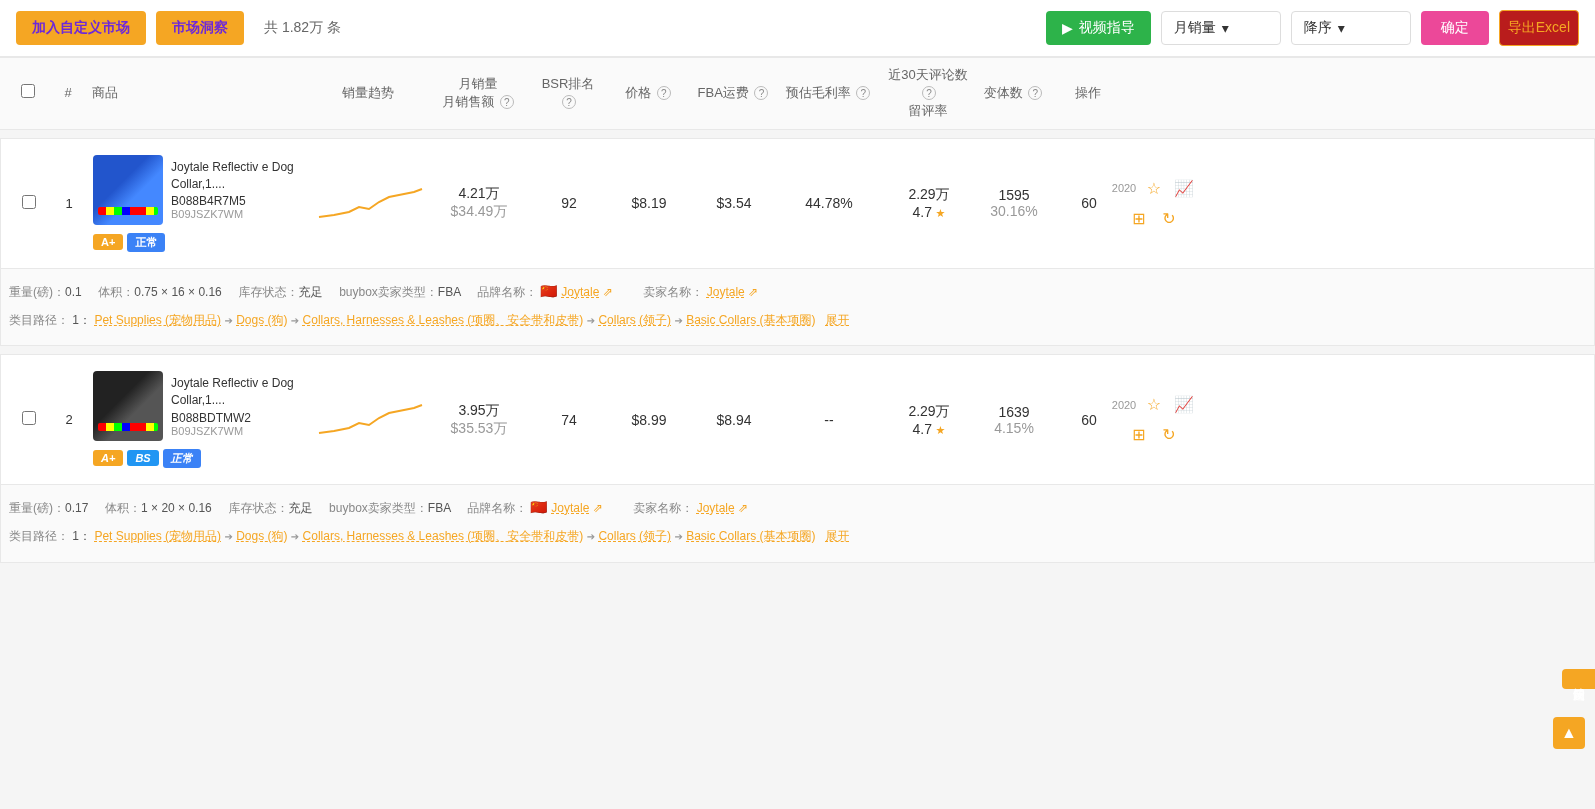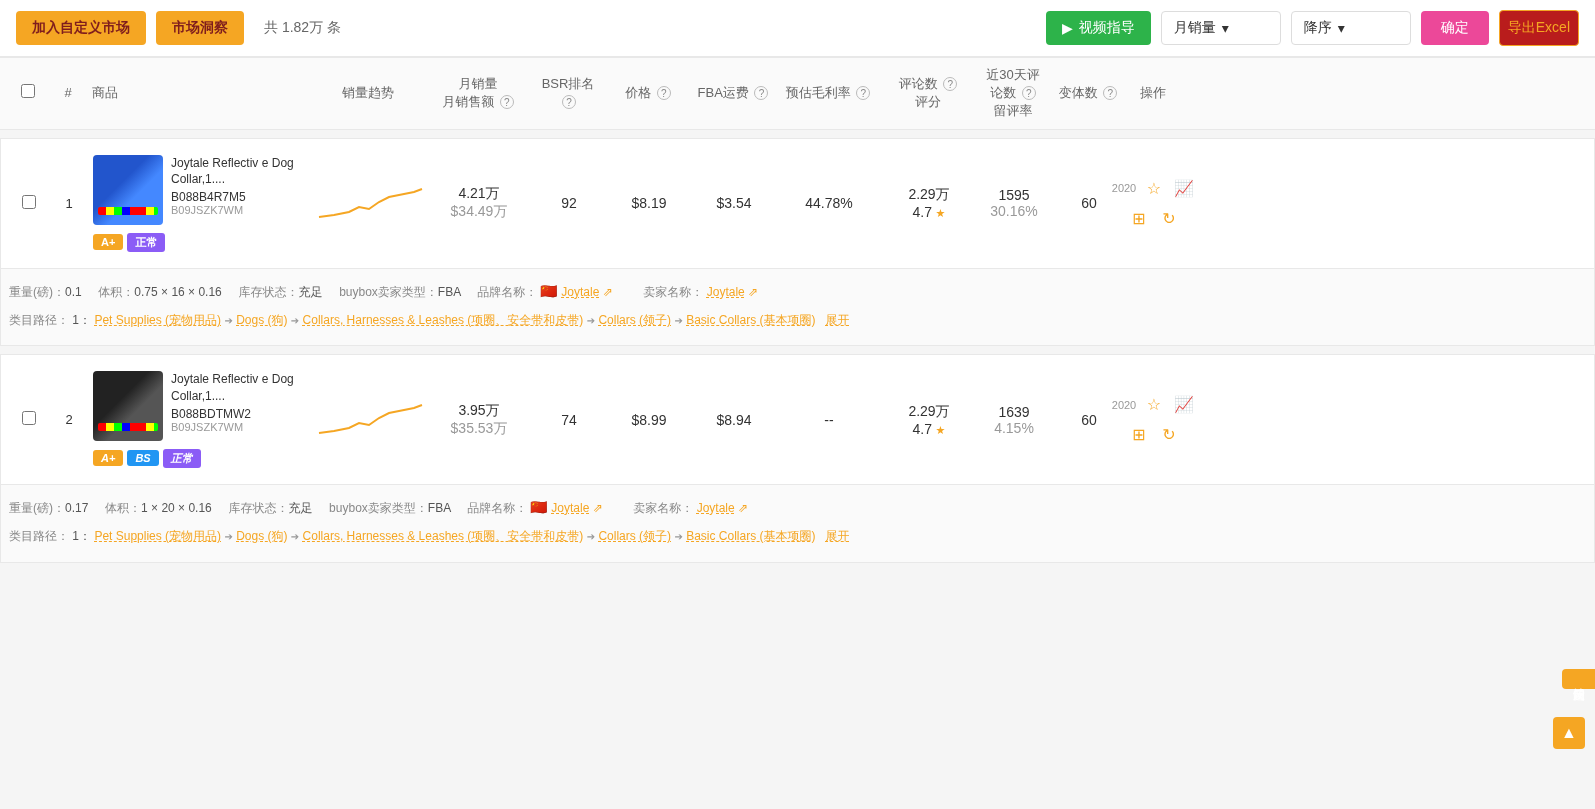--- a/index.html
+++ b/index.html
@@ -8,21 +8,21 @@
     .toolbar {
       display: flex;
       align-items: center;
       padding: 10px 16px;
       background: #fff;
       border-bottom: 1px solid #e8e8e8;
       gap: 10px;
     }
     .btn-orange {
       background: #f5a623;
-      color: #7f1d1d;
+      color: #6d28d9;
       border: none;
       padding: 8px 16px;
       border-radius: 4px;
       cursor: pointer;
       font-size: 14px;
       font-weight: bold;
     }
     .btn-green {
       background: #2db34a;
       color: #fff;
@@ -112,21 +112,21 @@
       font-size: 12px;
       color: #555;
       line-height: 1.8;
     }
 
     .cell { text-align: center; padding: 4px; }
     .cell-left { text-align: left; }
 
     .product-img-wrap {
       display: flex;
-      align-items: flex-start;
+      align-items: center;
       gap: 8px;
     }
     .product-img {
       width: 70px;
       height: 70px;
       background: #eee;
       border-radius: 4px;
       overflow: hidden;
       flex-shrink: 0;
       display: flex;
@@ -180,21 +180,21 @@
     .badge {
       display: inline-block;
       padding: 2px 8px;
       border-radius: 3px;
       font-size: 11px;
       font-weight: bold;
       margin-right: 4px;
     }
     .badge-aplus { background: #f5a623; color: #fff; }
     .badge-bs { background: #2196f3; color: #fff; }
-    .badge-normal { background: #8b5cf6; color: #fff; }
+    .badge-normal { background: #3b82f6; color: #fff; }
 
     .val-main { font-size: 14px; color: #333; font-weight: 500; }
     .val-sub { font-size: 14px; color: #999; }
 
     .rating-wrap { font-size: 13px; }
     .rating-num { font-size: 14px; color: #333; }
     .rating-star { color: #f5a623; font-size: 11px; }
 
     .action-icons {
       display: flex;
@@ -305,23 +305,20 @@
   <div class="th">
     价格 <span class="help-icon">?</span>
   </div>
   <div class="th">
     FBA运费 <span class="help-icon">?</span>
   </div>
   <div class="th">
     预估毛利率 <span class="help-icon">?</span>
   </div>
   <div class="th">
-    评论数 <span class="help-icon">?</span><br>评分
-  </div>
-  <div class="th">
     近30天评论数 <span class="help-icon">?</span><br>留评率
   </div>
   <div class="th">
     变体数 <span class="help-icon">?</span>
   </div>
   <div class="th">操作</div>
 </div>
 
 <div id="product-list">
     <div class="product-block">

